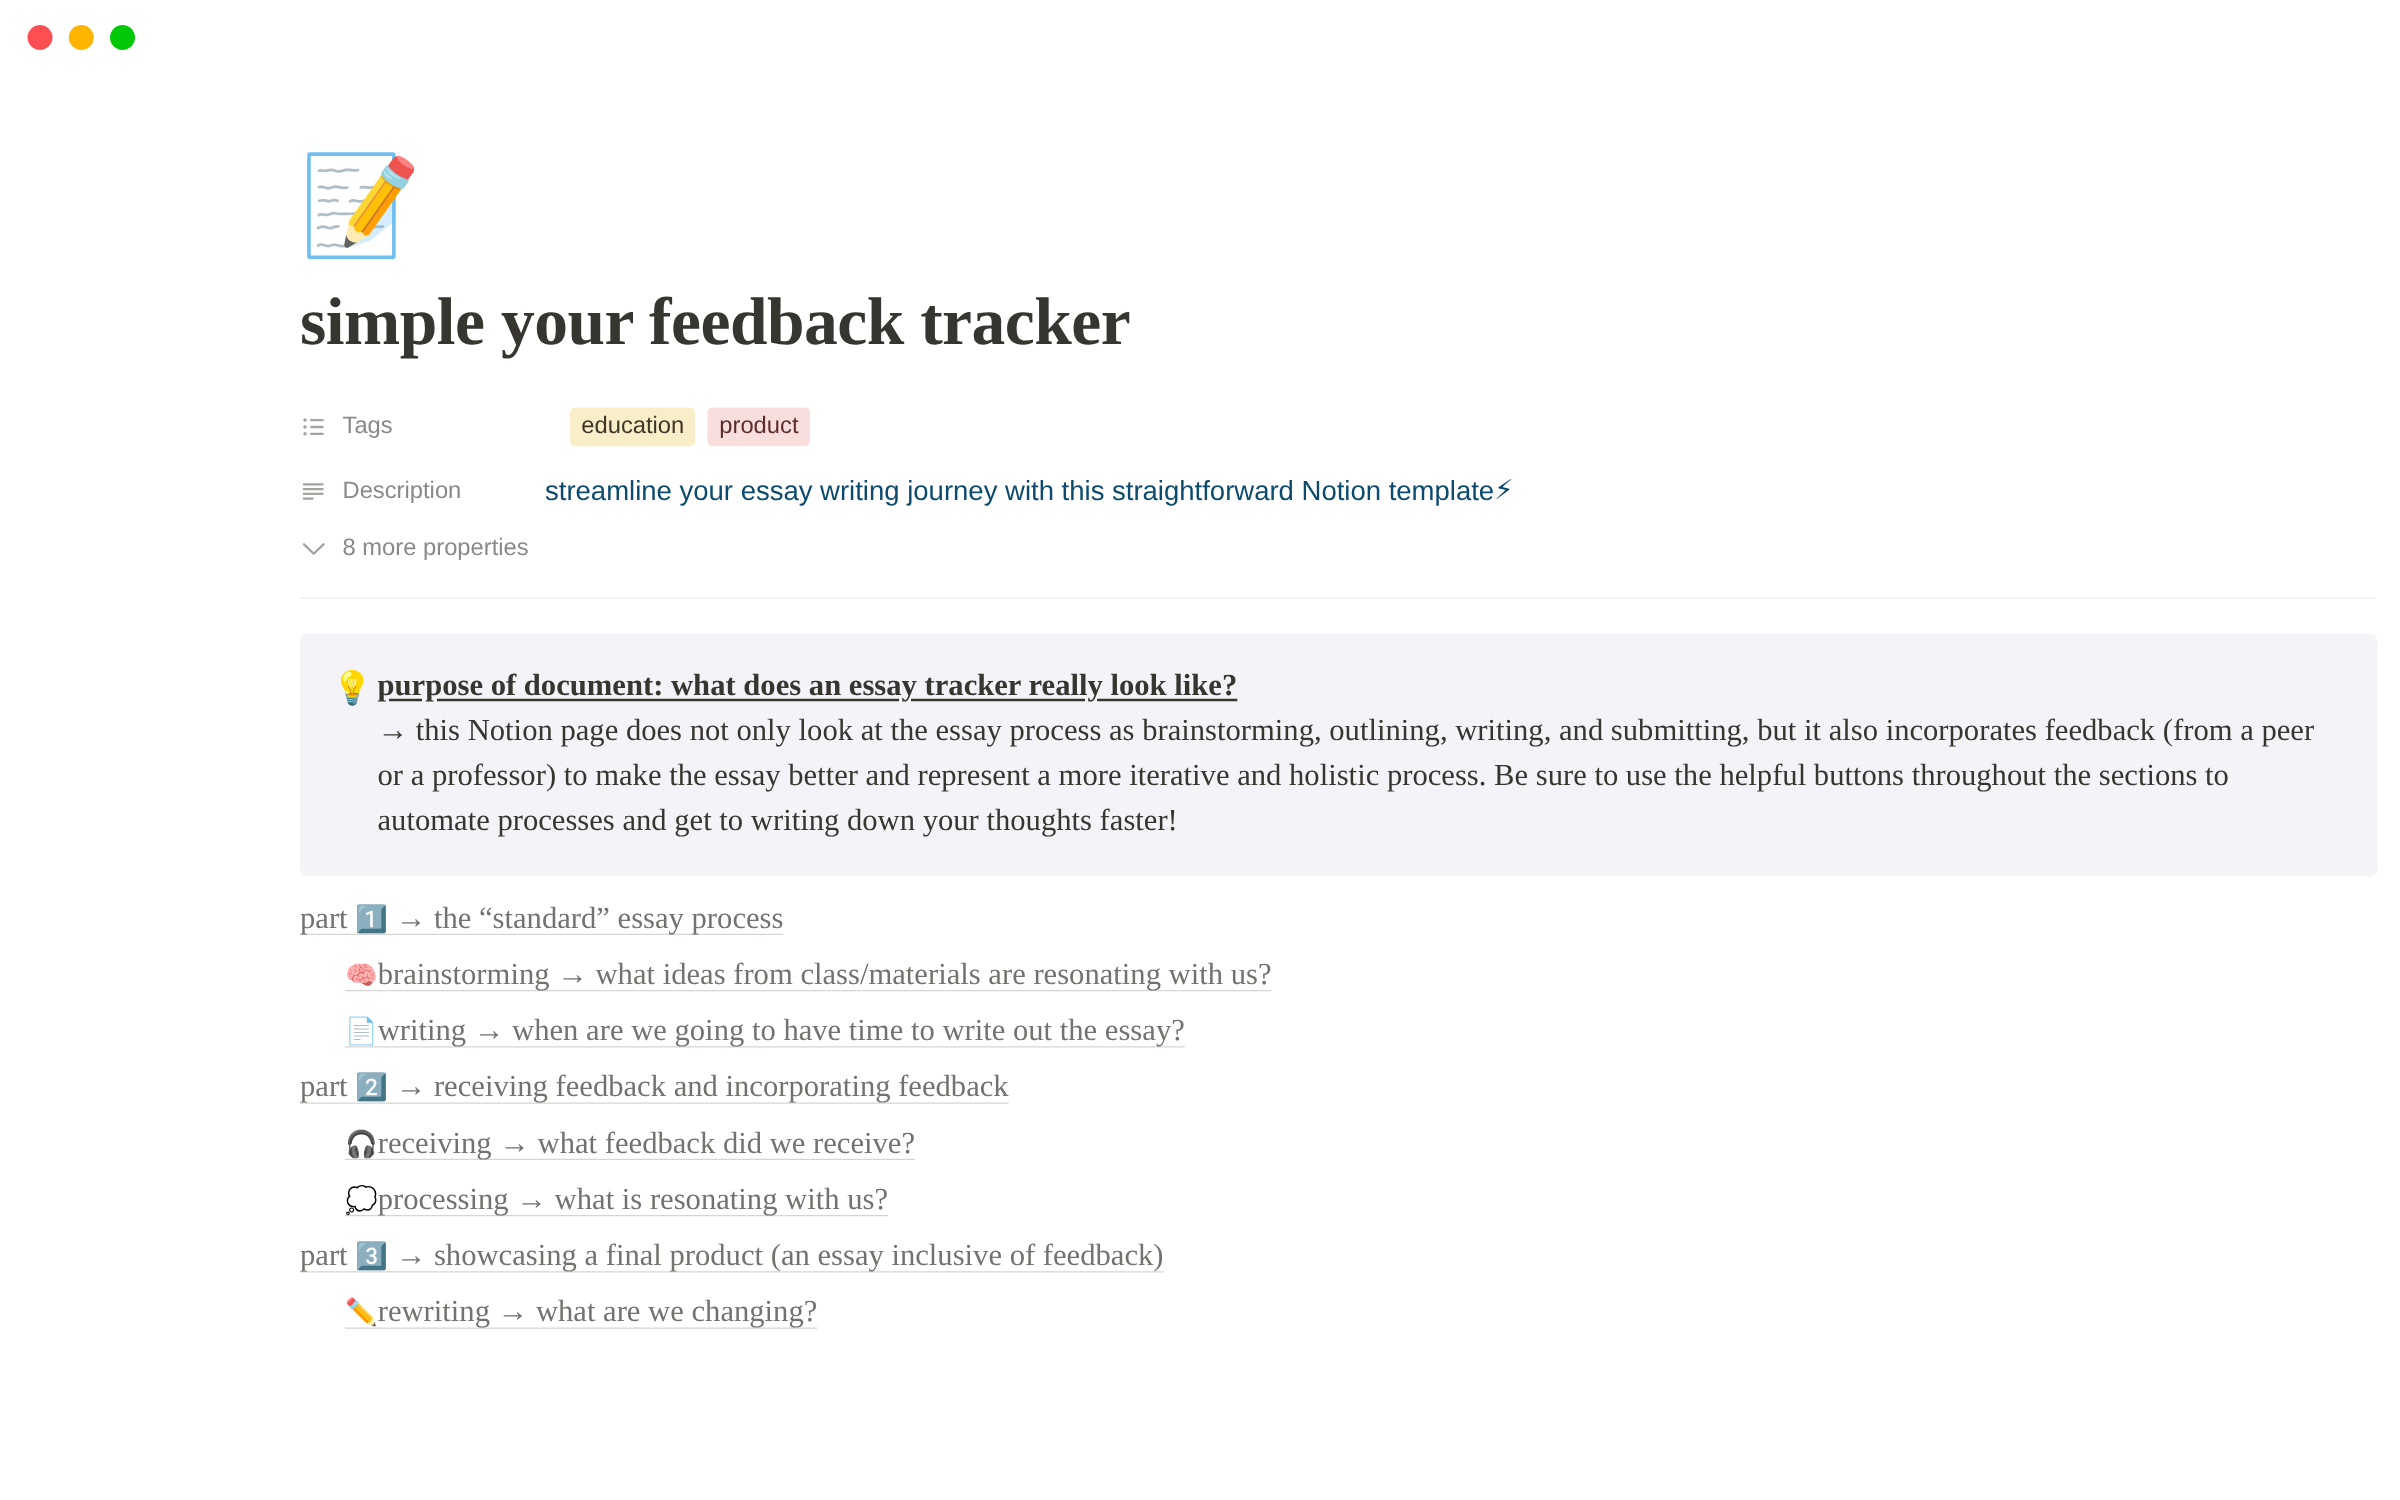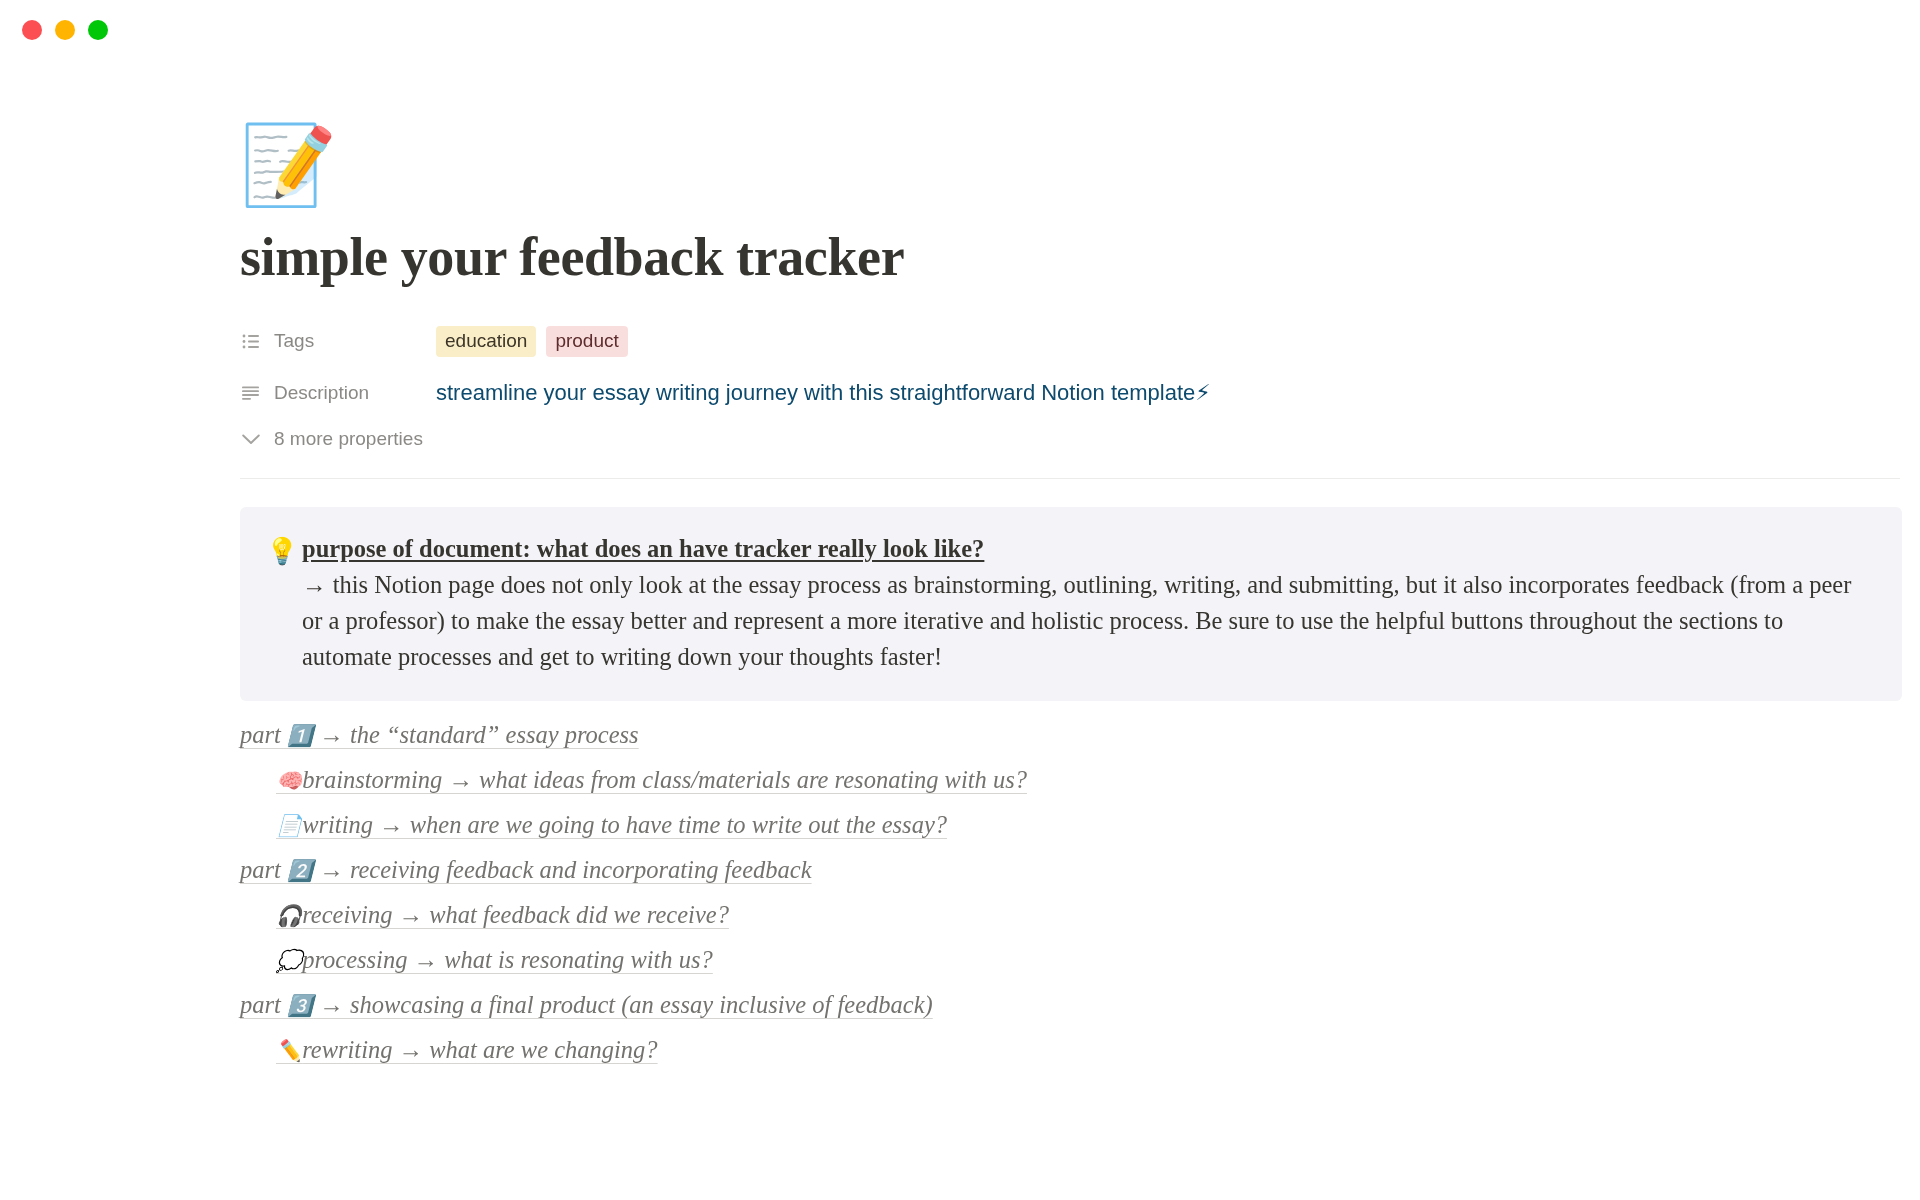--- a/index.html
+++ b/index.html
@@ -185,21 +185,20 @@
   }
   .callout-text { display: block; }
 
   
   .link-list {
     margin-top: 14px;
   }
   .link-row {
     margin-bottom: 2px;
     line-height: 40px;
-    font-style: italic;
   }
   .link-row.indent {
     padding-left: 36px;
   }
   .page-link {
     font-family: "Liberation Serif", "DejaVu Serif", serif;
     font-size: 24.5px;
     line-height: 40px;
     color: #73726e;
     text-decoration: underline;
@@ -242,21 +241,21 @@
               <rect x="6" y="1.1" width="11" height="1.9" rx="0.9" fill="currentColor"></rect>
               <circle cx="2" cy="7.5" r="1.4" fill="currentColor"></circle>
               <rect x="6" y="6.6" width="11" height="1.9" rx="0.9" fill="currentColor"></rect>
               <circle cx="2" cy="13" r="1.4" fill="currentColor"></circle>
               <rect x="6" y="12.1" width="11" height="1.9" rx="0.9" fill="currentColor"></rect>
             </svg>
           </span>
           <span>Tags</span>
         </div>
         <div class="prop-value">
-          <span class="tag" style="background:#faeec8;color:#3c3528;">education</span>
+          <span class="tag" style="background:#faeec8;color:#3c3528;margin-left:20px;">education</span>
           <span class="tag" style="background:#f8dfde;color:#5e2c2c;">product</span>
         </div>
       </div>
 
       <div class="prop-row">
         <div class="prop-label">
           <span class="prop-icon">
             <svg width="18" height="14" viewBox="0 0 18 14" aria-hidden="true">
               <rect x="0" y="0.5" width="17" height="1.8" rx="0.9" fill="currentColor"></rect>
               <rect x="0" y="4.3" width="17" height="1.8" rx="0.9" fill="currentColor"></rect>
@@ -280,21 +279,21 @@
         </span>
         <span>8 more properties</span>
       </div>
     </div>
 
     <div class="divider"></div>
 
     <div class="callout">
       <div class="callout-icon">💡</div>
       <div class="callout-body">
-        <span class="callout-heading">purpose of document: what does an have tracker really look like?</span><br>
+        <span class="callout-heading">purpose of document: what does an essay tracker really look like?</span><br>
         <span class="callout-text">→ this Notion page does not only look at the essay process as brainstorming, outlining, writing, and submitting, but it also incorporates feedback (from a peer or a professor) to make the essay better and represent a more iterative and holistic process. Be sure to use the helpful buttons throughout the sections to automate processes and get to writing down your thoughts faster!</span>
       </div>
     </div>
 
     <div class="link-list">
 
       <div class="link-row">
         <span class="page-link"><span>part </span><span class="emoji">1️⃣</span><span> → the “standard” essay process</span></span>
       </div>
 

